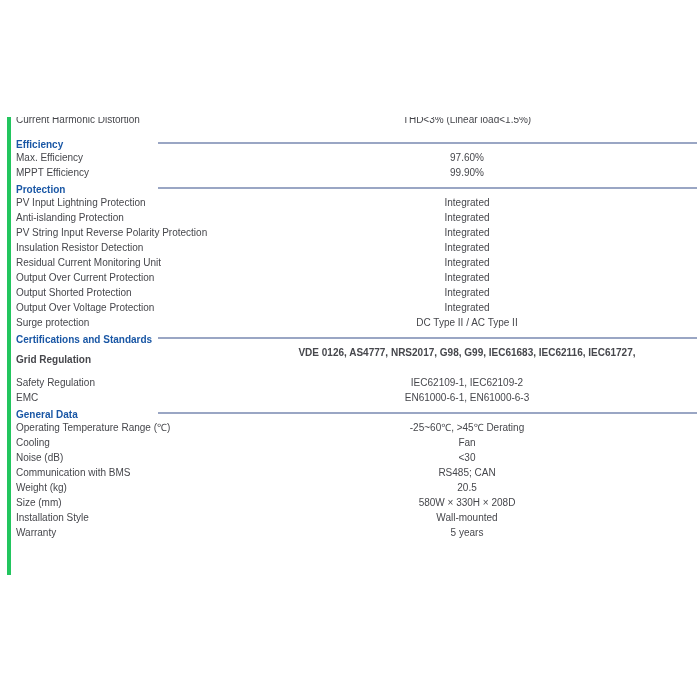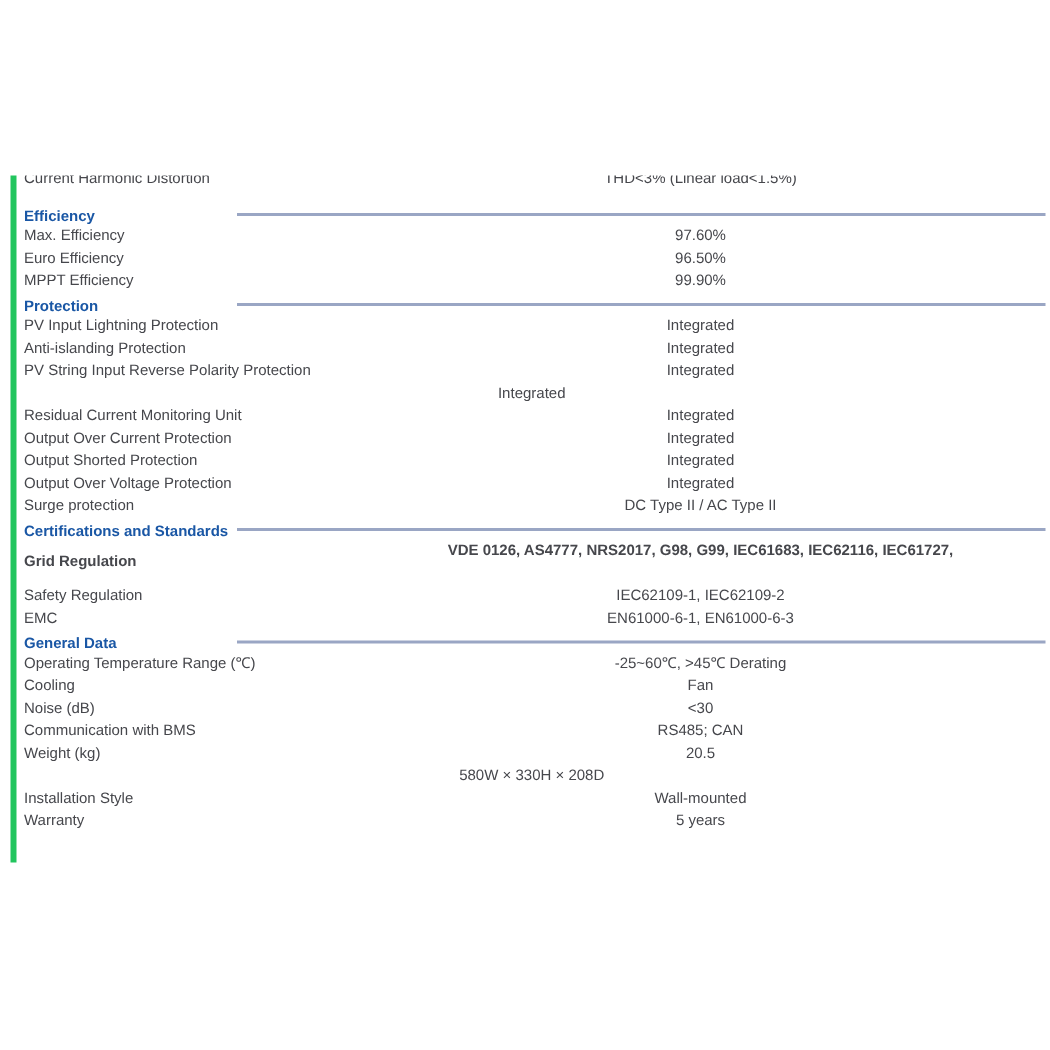--- a/index.html
+++ b/index.html
@@ -80,41 +80,38 @@
       <div class="row">
         <div class="lbl">Current Harmonic Distortion</div>
         <div class="val">THD&lt;3% (Linear load&lt;1.5%)</div>
       </div>
       <div class="hdr first"><span class="ttl">Efficiency</span><div class="line"></div></div>
       <div class="row">
         <div class="lbl">Max. Efficiency</div>
         <div class="val">97.60%</div>
       </div>
       <div class="row">
-        <div class="lbl">Euro Efficiency</div>
-        <div class="val">96.50%</div>
-      </div>
-      <div class="row">
         <div class="lbl">MPPT Efficiency</div>
         <div class="val">99.90%</div>
       </div>
       <div class="hdr"><span class="ttl">Protection</span><div class="line"></div></div>
       <div class="row">
         <div class="lbl">PV Input Lightning Protection</div>
         <div class="val">Integrated</div>
       </div>
       <div class="row">
         <div class="lbl">Anti-islanding Protection</div>
         <div class="val">Integrated</div>
       </div>
       <div class="row">
         <div class="lbl">PV String Input Reverse Polarity Protection</div>
         <div class="val">Integrated</div>
       </div>
       <div class="row">
+        <div class="lbl">Insulation Resistor Detection</div>
         <div class="val">Integrated</div>
       </div>
       <div class="row">
         <div class="lbl">Residual Current Monitoring Unit</div>
         <div class="val">Integrated</div>
       </div>
       <div class="row">
         <div class="lbl">Output Over Current Protection</div>
         <div class="val">Integrated</div>
       </div>
@@ -160,20 +157,21 @@
       </div>
       <div class="row">
         <div class="lbl">Communication with BMS</div>
         <div class="val">RS485; CAN</div>
       </div>
       <div class="row">
         <div class="lbl">Weight (kg)</div>
         <div class="val">20.5</div>
       </div>
       <div class="row">
+        <div class="lbl">Size (mm)</div>
         <div class="val">580W × 330H × 208D</div>
       </div>
       <div class="row">
         <div class="lbl">Installation Style</div>
         <div class="val">Wall-mounted</div>
       </div>
       <div class="row">
         <div class="lbl">Warranty</div>
         <div class="val">5 years</div>
       </div>

